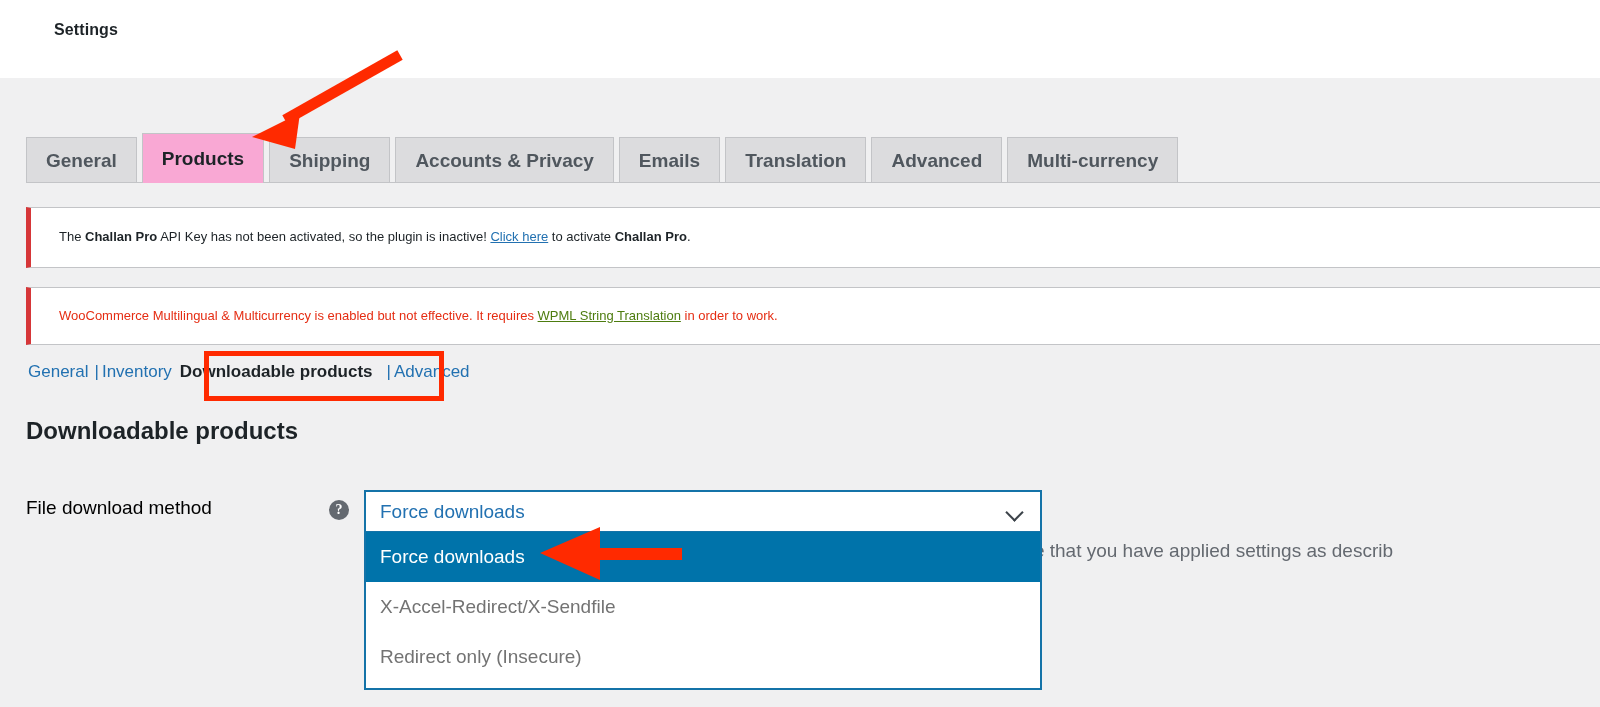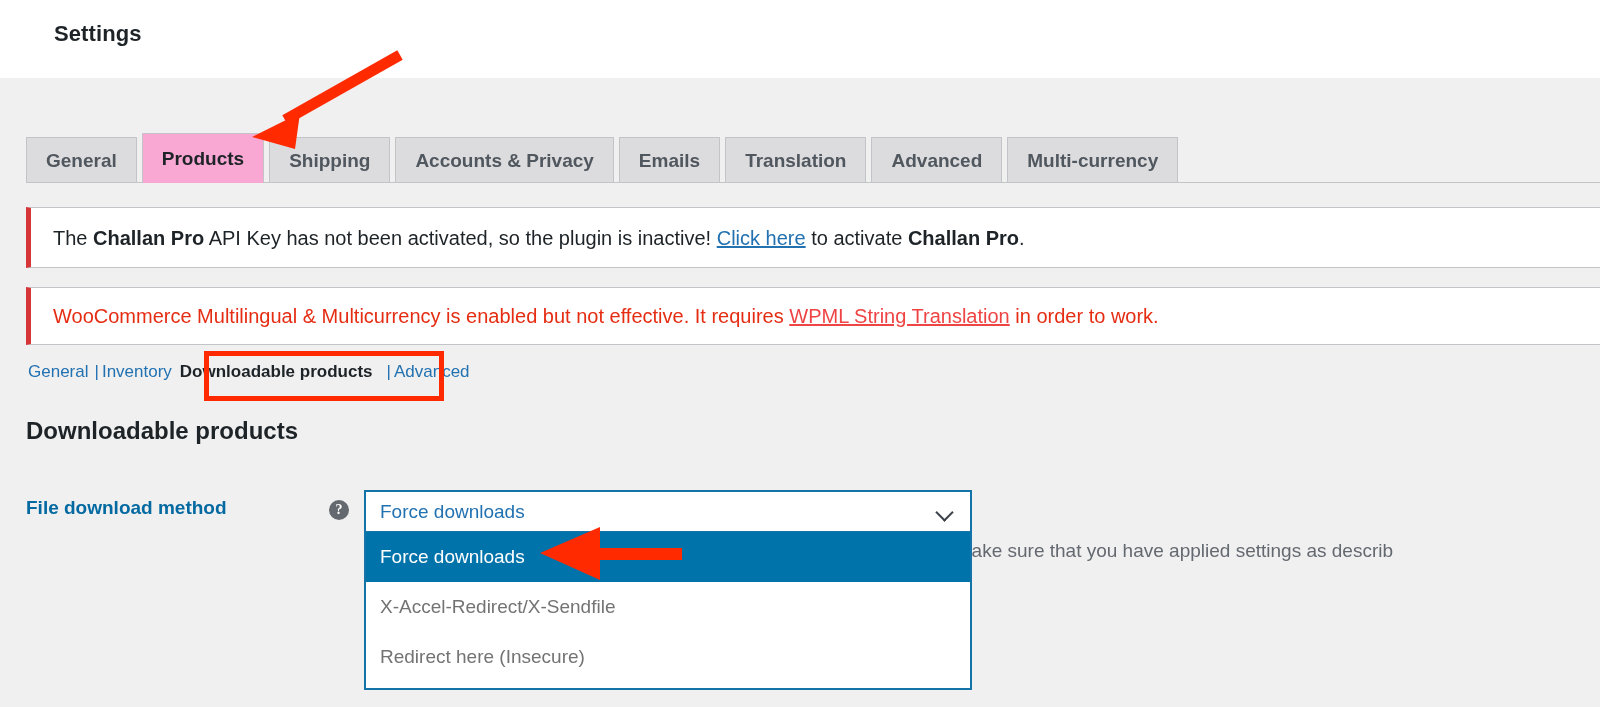--- a/index.html
+++ b/index.html
@@ -26,21 +26,21 @@
     position: absolute;
     left: 0; top: 0;
     width: 1600px;
     height: 78px;
     background: #ffffff;
   }
   .header-title {
     position: absolute;
     left: 54px;
     top: 21px;
-    font-size: 22px;
+    font-size: 16px;
     font-weight: bold;
     color: #1d2327;
     letter-spacing: 0.1px;
   }
 
   
   .tabs {
     position: absolute;
     left: 26px;
     top: 133px;
@@ -89,35 +89,35 @@
     background: #ffffff;
     border: 1px solid #c3c4c7;
     border-left: 5px solid #d63638;
     display: flex;
     align-items: center;
   }
   #notice-challan { top: 207px; height: 61px; }
   #notice-wpml   { top: 287px; height: 58px; }
 
   .notice-text {
-    padding-left: 22px;
-    font-size: 20px;
+    padding-left: 28px;
+    font-size: 13px;
     color: #1d2327;
     line-height: 1.4;
     white-space: nowrap;
   }
   .notice-text.err { color: #e52d13; }
   .notice-text b { font-weight: bold; }
   .notice-link {
     color: #2271b1;
     text-decoration: underline;
     cursor: pointer;
   }
   .notice-text.err .notice-link {
-    color: #ef4444;
+    color: #4d7c0f;
   }
 
   
   .subnav {
     position: absolute;
     left: 28px;
     top: 362px;
     display: flex;
     align-items: center;
     font-size: 17px;
@@ -160,22 +160,22 @@
     font-weight: bold;
     color: #1d2327;
   }
 
   
   .field-label {
     position: absolute;
     left: 26px;
     top: 497px;
     font-size: 19px;
-    color: #0369a1;
-    font-weight: bold;
+    color: #000000;
+    font-weight: normal;
   }
 
   .help-icon {
     position: absolute;
     left: 329px;
     top: 500px;
     width: 20px;
     height: 20px;
     border-radius: 50%;
     background: #646970;
@@ -197,21 +197,21 @@
     color: #646970;
     white-space: nowrap;
     overflow: hidden;
   }
 
   
   .select-wrap {
     position: absolute;
     left: 364px;
     top: 490px;
-    width: 608px;
+    width: 678px;
     z-index: 5;
     border-radius: 20px;
   }
   .select-box {
     height: 42px;
     background: #ffffff;
     border: 2px solid #1473a8;
     border-bottom: 1px solid #1473a8;
     display: flex;
     align-items: center;
@@ -322,21 +322,21 @@
   <div class="field-description">NGINX server, make sure that you have applied settings as describ</div>
 
   <div class="select-wrap">
     <div class="select-box">
       <span class="select-value">Force downloads</span>
       <span class="chev"></span>
     </div>
     <div class="select-list">
       <div class="option selected">Force downloads</div>
       <div class="option">X-Accel-Redirect/X-Sendfile</div>
-      <div class="option">Redirect here (Insecure)</div>
+      <div class="option">Redirect only (Insecure)</div>
     </div>
   </div>
 
   <svg class="arrow-svg" viewBox="0 0 1600 707" xmlns="http://www.w3.org/2000/svg">
 
     <g>
       <line x1="400" y1="55" x2="285" y2="120" stroke="#ff2a00" stroke-width="11" stroke-linecap="butt"></line>
       <polygon points="252,137 300,113 295,149" fill="#ff2a00"></polygon>
     </g>
 

